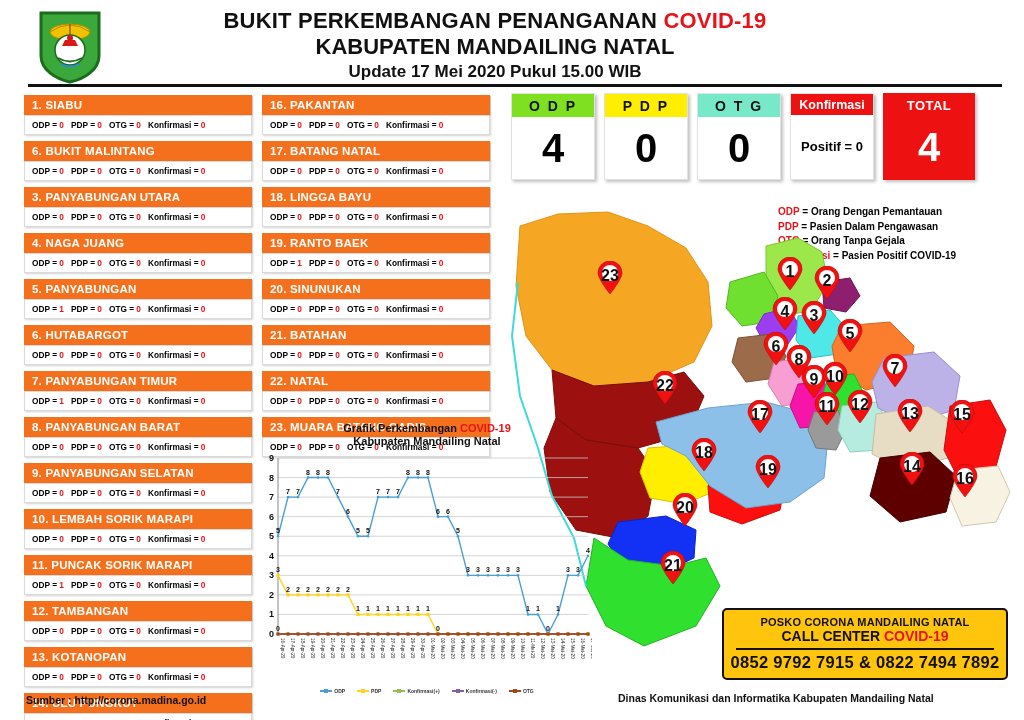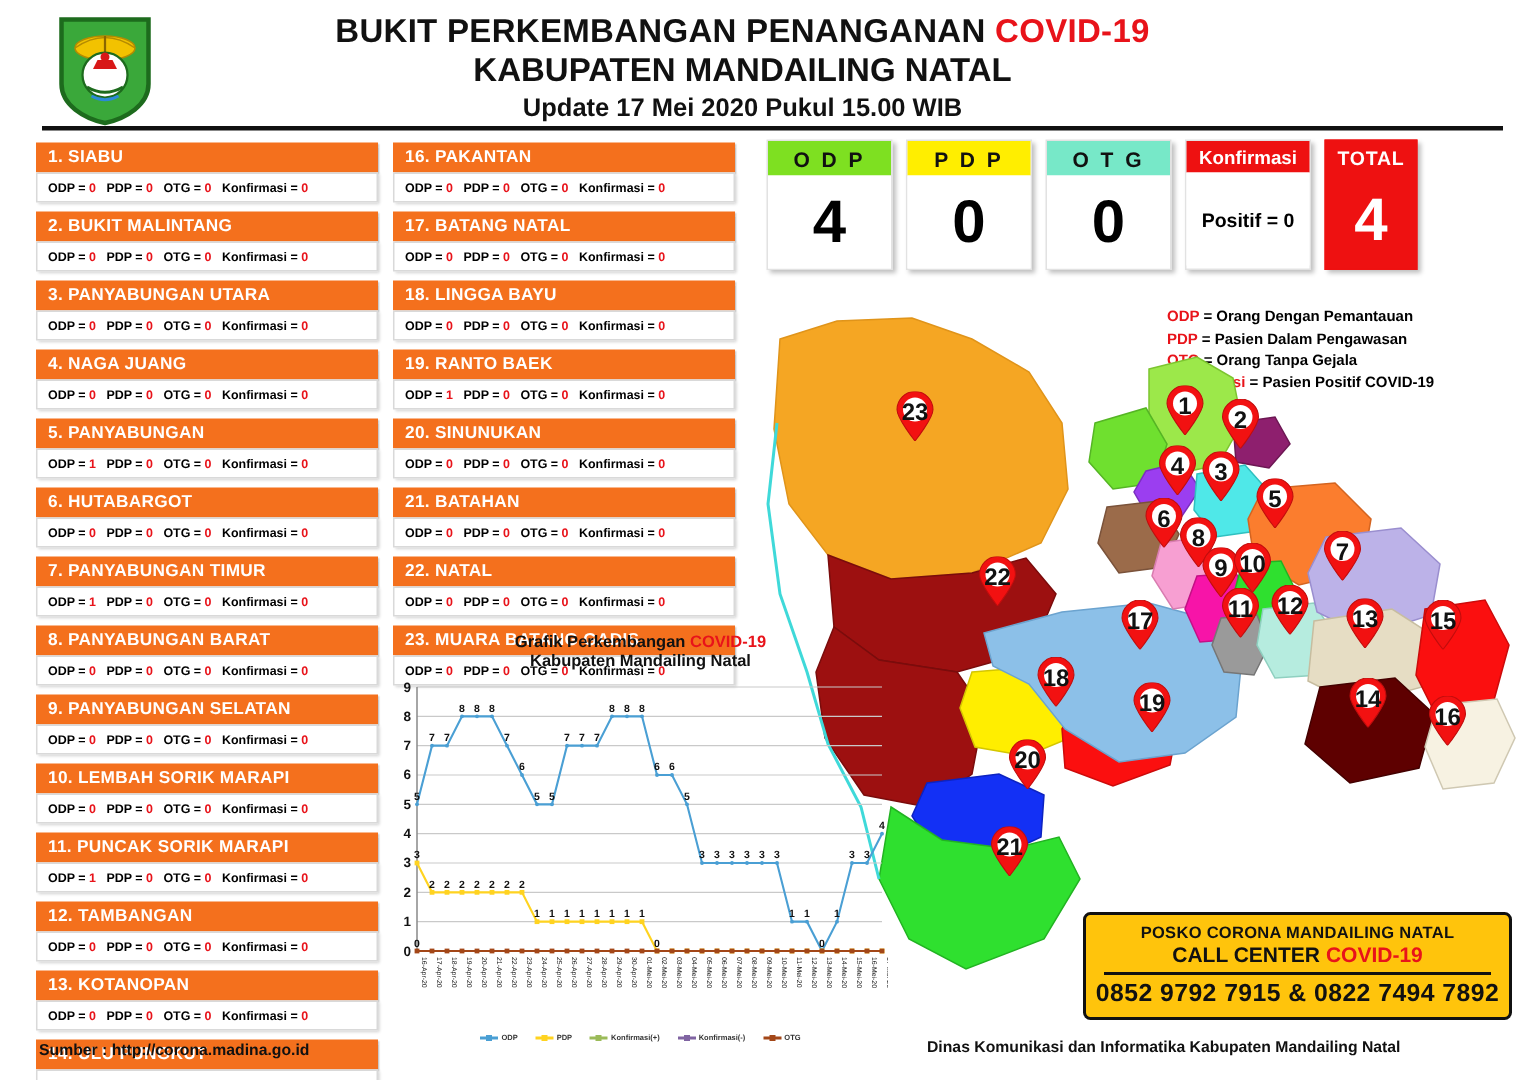--- a/index.html
+++ b/index.html
@@ -94,21 +94,21 @@
   .stat-head.odp { background: #7ee021; }
   .stat-head.pdp { background: #ffee00; }
   .stat-head.otg { background: #77e8c8; }
   .stat-head.konf { background: #ee1111; color: #fff; letter-spacing: 0; font-size: 12.5px; }
   .stat-head.total { background: #ee1111; color: #fff; letter-spacing: .5px; font-size: 13px; }
   .stat-body {
     height: 62px; display: flex; align-items: center; justify-content: center;
     font-size: 40px; font-weight: bold; color: #000; background: #fff;
   }
   .stat-body.small { font-size: 13px; font-weight: bold; }
-  .stat.total-card { background: #ee1111; border-color: #ee1111; width: 62px; }
+  .stat.total-card { background: #ee1111; border-color: #ee1111; width: 92px; }
   .stat.total-card .stat-body { background: #ee1111; color: #fff; }
 
   
   .legend-def {
     position: absolute; left: 778px; top: 205px;
     font-size: 10px; font-weight: bold; color: #000; line-height: 14.5px;
   }
   .legend-def .k { color: #e8131a; }
 
   
@@ -196,21 +196,21 @@
       <div class="kec">
         <div class="kec-head">1. SIABU</div>
         <div class="kec-body">
           <span class="metric">ODP = <span class="v">0</span></span>
           <span class="metric">PDP = <span class="v">0</span></span>
           <span class="metric">OTG = <span class="v">0</span></span>
           <span class="metric">Konfirmasi = <span class="v">0</span></span>
         </div>
       </div>
       <div class="kec">
-        <div class="kec-head">2. BUKIT MALINTANG</div>
+        <div class="kec-head">6. BUKIT MALINTANG</div>
         <div class="kec-body">
           <span class="metric">ODP = <span class="v">0</span></span>
           <span class="metric">PDP = <span class="v">0</span></span>
           <span class="metric">OTG = <span class="v">0</span></span>
           <span class="metric">Konfirmasi = <span class="v">0</span></span>
         </div>
       </div>
       <div class="kec">
         <div class="kec-head">3. PANYABUNGAN UTARA</div>
         <div class="kec-body">

